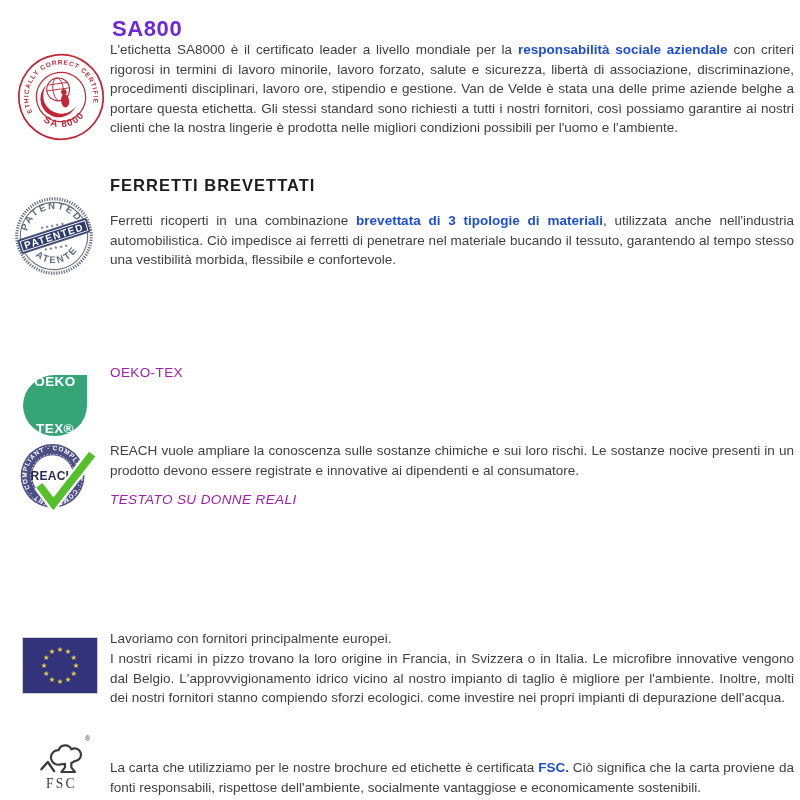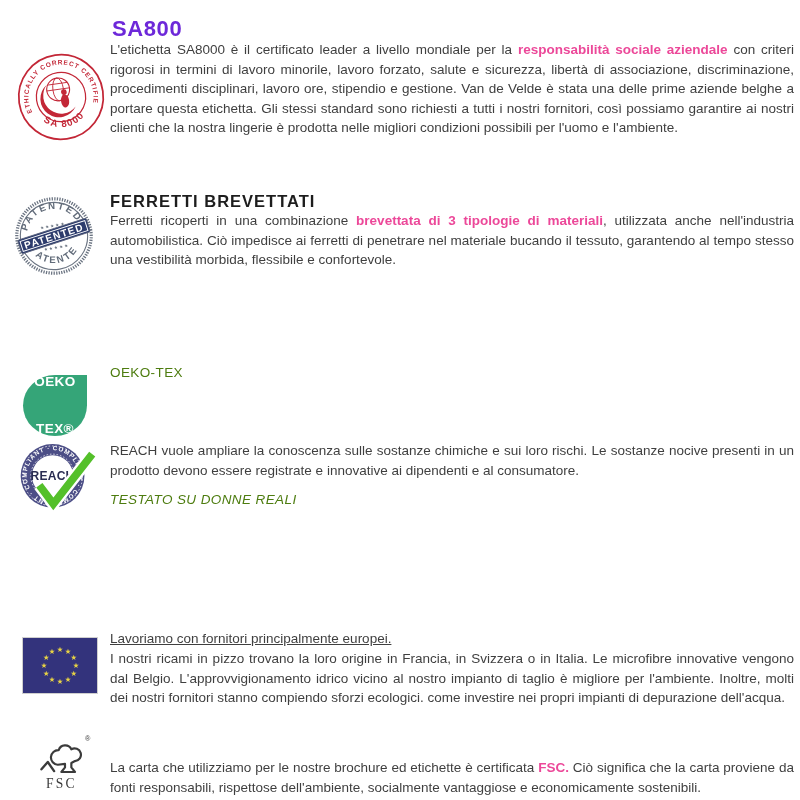--- a/index.html
+++ b/index.html
@@ -1,23 +1,23 @@
 <!DOCTYPE html>
 <html><head>
 <meta charset="utf-8">
 <style>
   html,body{margin:0;padding:0;background:#ffffff;}
   #page{position:relative;width:800px;height:800px;background:#fff;overflow:hidden;
         font-family:"Liberation Sans",sans-serif;color:#3f3f3f;}
   .abs{position:absolute;}
   .h1{font-size:22px;font-weight:600;color:#6d28d9;letter-spacing:.6px;}
   .h2{font-size:16.5px;font-weight:600;color:#1d1d1d;letter-spacing:1px;}
-  .sub{font-size:13.5px;color:#4d7c0f;letter-spacing:.4px;}
+  .sub{font-size:13.5px;color:#a21caf;letter-spacing:.4px;}
   .para{font-size:13.5px;line-height:19.6px;width:684px;text-align:justify;color:#3f3f3f;}
-  .para b{color:#ec4899;}
+  .para b{color:#1d4ed8;}
   .line{font-size:13.5px;line-height:19.6px;color:#3f3f3f;}
   .oeko-badge{width:64px;height:61px;border-radius:52% 0 52% 52%;
       display:flex;flex-direction:column;align-items:center;justify-content:space-between;
       color:#fff;font-weight:bold;font-size:13.5px;line-height:14px;letter-spacing:.4px;}
   .eu-flag{width:76px;height:57px;border:1px solid #cfcfcf;box-sizing:border-box;}
   svg text{font-family:"Liberation Sans",sans-serif;}
 </style>
 </head>
 <body>
 
@@ -44,21 +44,21 @@
       <line x1="35" y1="41" x2="61" y2="41" stroke="#c32737" stroke-width="1"></line>
       <line x1="37" y1="34.5" x2="59" y2="34.5" stroke="#c32737" stroke-width="1"></line>
       <circle cx="54" cy="45" r="3.2" fill="#c32737"></circle>
       <ellipse cx="54" cy="55" rx="4.6" ry="7.5" fill="#c32737"></ellipse>
     </svg>
   </div>
 
   <div class="abs h1" style="left:112px;top:16px;">SA800</div>
   <div class="abs para" style="left:110px;top:40px;"><span>L'etichetta SA8000 è il certificato leader a livello mondiale per la </span><b>responsabilità sociale aziendale</b><span> con criteri rigorosi in termini di lavoro minorile, lavoro forzato, salute e sicurezza, libertà di associazione, discriminazione, procedimenti disciplinari, lavoro ore, stipendio e gestione. Van de Velde è stata una delle prime aziende belghe a portare questa etichetta.  Gli stessi standard sono richiesti a tutti i nostri fornitori, così possiamo garantire ai nostri clienti che la nostra lingerie è prodotta nelle migliori condizioni possibili per l'uomo e l'ambiente.</span></div>
 
-  <div class="abs h2" style="left:110px;top:192px;">FERRETTI BREVETTATI</div>
+  <div class="abs h2" style="left:110px;top:176px;">FERRETTI BREVETTATI</div>
 
   <div class="abs" style="left:14px;top:196px;width:80px;height:80px;transform:rotate(-10deg);">
     <svg width="80" height="80" viewBox="0 0 100 100">
       <defs>
         <path id="patTop" d="M18,61.6 A34,34 0 1 1 82,61.6" fill="none"></path>
         <path id="patBot" d="M20.6,67 A34,34 0 0 0 79.4,67" fill="none"></path>
       </defs>
       <circle cx="50" cy="50" r="46.5" fill="none" stroke="#6b7482" stroke-width="4" stroke-dasharray="1.6 1.6"></circle>
       <circle cx="50" cy="50" r="42" fill="none" stroke="#6b7482" stroke-width="1.4"></circle>
       <text font-size="12" font-weight="bold" fill="#626c7a" text-anchor="middle" letter-spacing="2.5">
@@ -118,21 +118,21 @@
           <text x="46.3" y="45.4" text-anchor="middle" font-size="7.5" fill="#e8d344">★</text>
           <text x="38.0" y="47.6" text-anchor="middle" font-size="7.5" fill="#e8d344">★</text>
           <text x="29.8" y="45.4" text-anchor="middle" font-size="7.5" fill="#e8d344">★</text>
           <text x="23.7" y="39.4" text-anchor="middle" font-size="7.5" fill="#e8d344">★</text>
           <text x="21.5" y="31.1" text-anchor="middle" font-size="7.5" fill="#e8d344">★</text>
           <text x="23.7" y="22.9" text-anchor="middle" font-size="7.5" fill="#e8d344">★</text>
           <text x="29.7" y="16.8" text-anchor="middle" font-size="7.5" fill="#e8d344">★</text>
         </g>
     </svg>
   </div>
-  <div class="abs line" style="left:110px;top:629px;width:684px;text-decoration:underline;">Lavoriamo con fornitori principalmente europei.</div>
+  <div class="abs line" style="left:110px;top:629px;width:684px;">Lavoriamo con fornitori principalmente europei.</div>
   <div class="abs para" style="left:110px;top:649px;"><span>I nostri ricami in pizzo trovano la loro origine in Francia, in Svizzera o in Italia. Le microfibre innovative vengono dal Belgio. L'approvvigionamento idrico vicino al nostro impianto di taglio è migliore per l'ambiente. Inoltre, molti dei nostri fornitori stanno compiendo sforzi ecologici. come investire nei propri impianti di depurazione dell'acqua.</span></div>
 
   <div class="abs" style="left:36px;top:732px;width:58px;height:60px;">
     <svg width="58" height="60" viewBox="0 0 64 66">
       <text x="57" y="10" text-anchor="middle" font-size="8" fill="#3b3b3b">®</text>
       <path d="M6,41 l7,-8 7,10" fill="none" stroke="#3b3b3b" stroke-width="2.6" stroke-linecap="round" stroke-linejoin="round"></path>
       <path d="M24,36
                a8,8 0 1 1 1,-16
                a7.5,7.5 0 0 1 14,-1
                a7,7 0 1 1 4,13

